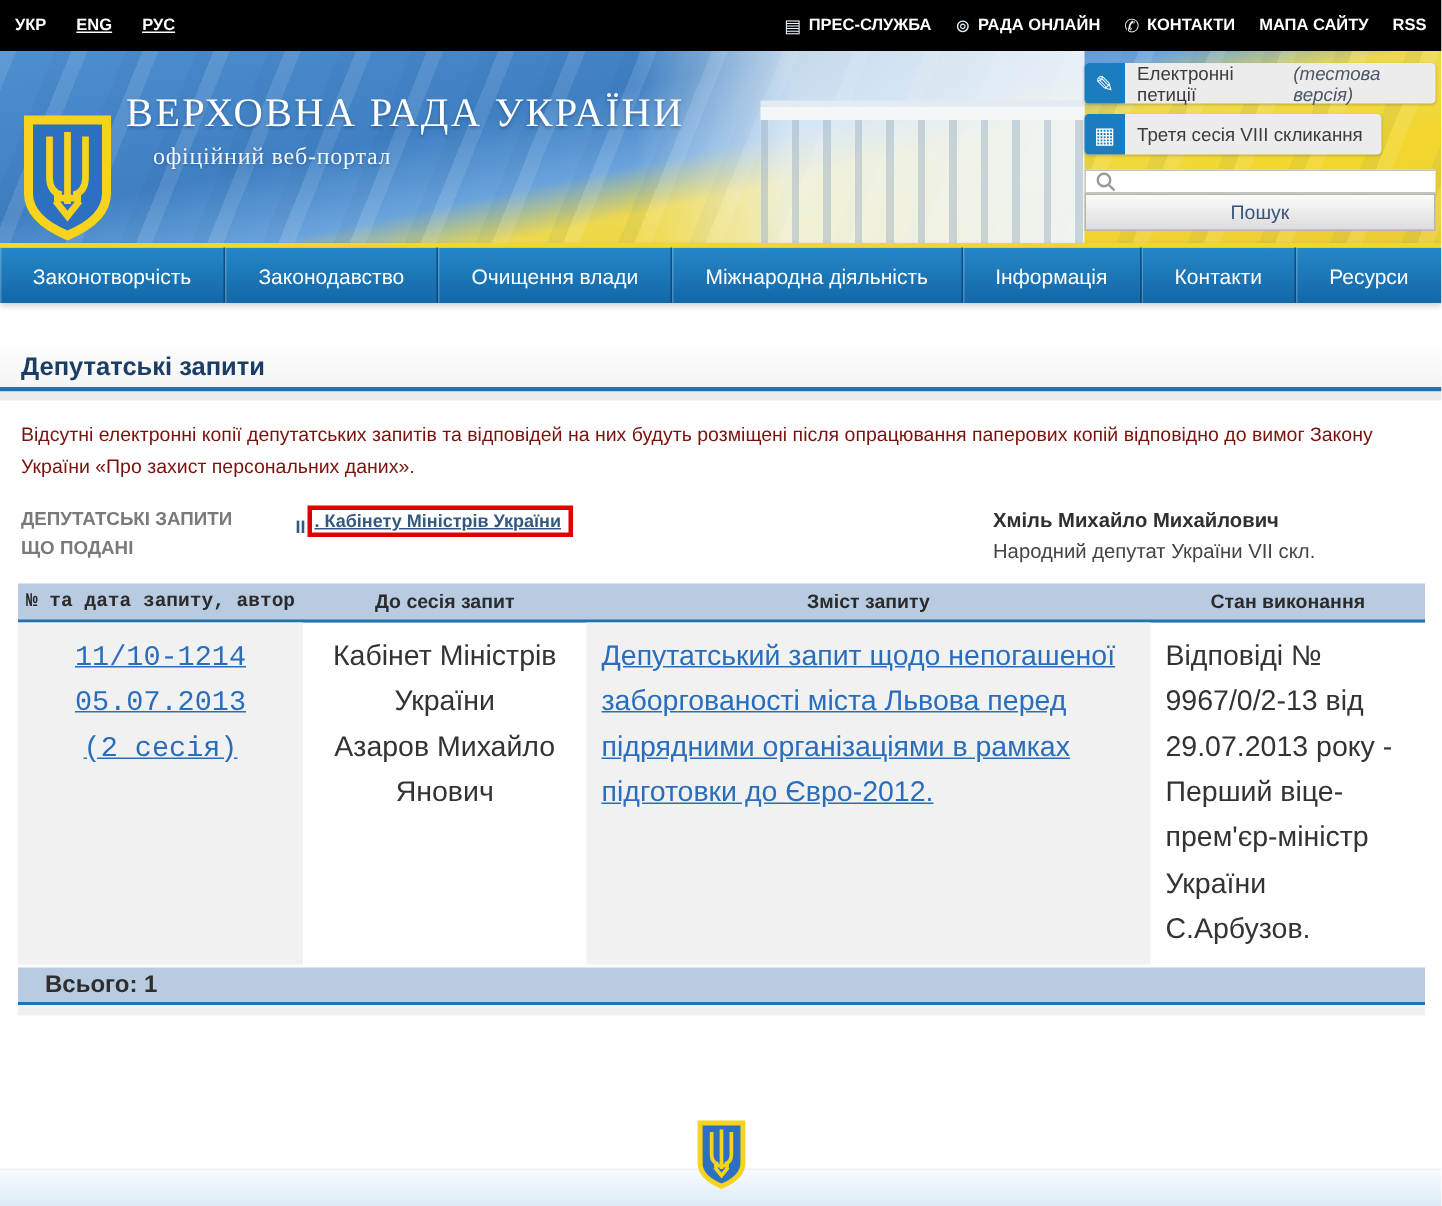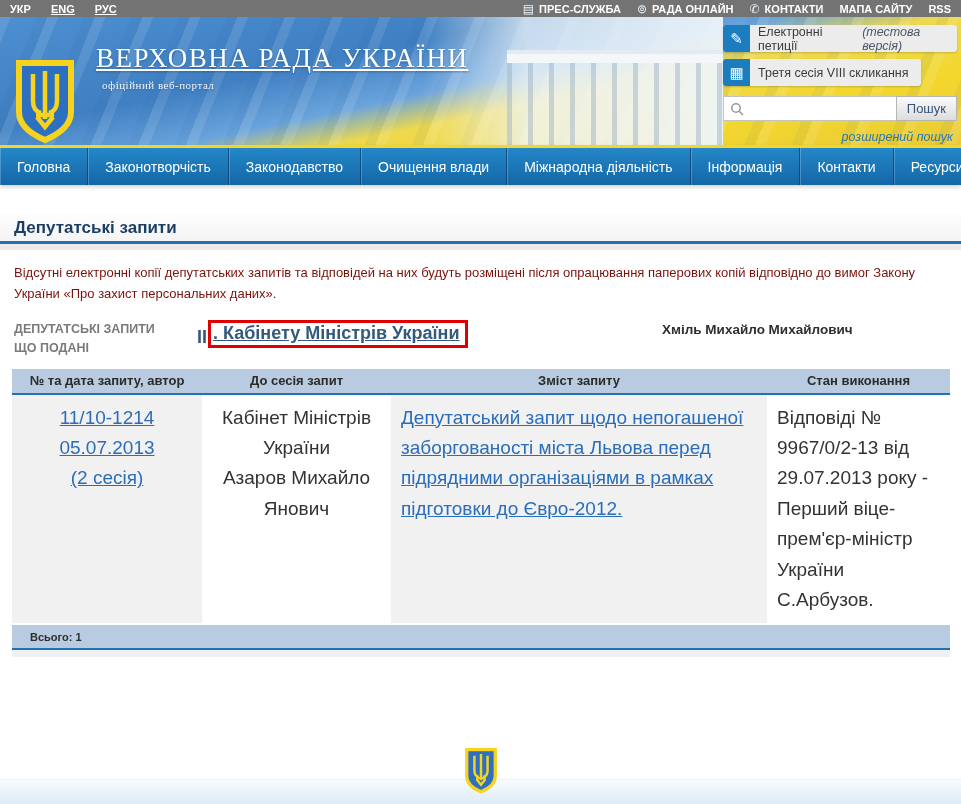--- a/index.html
+++ b/index.html
@@ -4,21 +4,21 @@
 <style>
   * { margin:0; padding:0; box-sizing:border-box; }
   html,body { width:961px; height:804px; }
   body {
     font-family:"Liberation Sans", sans-serif;
     background:#fff; color:#333; overflow:hidden; position:relative;
   }
 
   
   .topbar {
-    height:17px; background:#737373; display:flex; align-items:center;
+    height:34px; background:#000000; display:flex; align-items:center;
     justify-content:space-between; padding:0 10px; color:#fff; font-size:11px; font-weight:bold;
   }
   .topbar .langs { display:flex; gap:20px; }
   .topbar a { color:#fff; text-decoration:none; cursor:pointer; }
   .topbar .u { text-decoration:underline;text-align:center; }
   .topbar .links { display:flex; gap:16px; align-items:center; }
   .topbar .links .item { display:flex; align-items:center; gap:5px; }
   .tb-icon { font-size:12px; font-weight:normal; color:#eaf4fc; }
 
   
@@ -37,43 +37,42 @@
   }
   .building .cols {
     position:absolute; bottom:0; right:0; width:72%; height:74%;
     background:
       linear-gradient(#f4f7fa 0 10%, rgba(244,247,250,0) 10%),
       repeating-linear-gradient(90deg, rgba(168,186,203,.55) 0 5px, rgba(244,248,252,.2) 5px 21px);
     border-top:4px solid #e3eaf1;
   }
   .coat { position:absolute; left:14px; top:42px; }
   .hdr-title {
-    position:absolute; left:96px; top:26px; color:#fff;
+    position:absolute; left:84px; top:26px; color:#fff;
     font-family:"Liberation Serif", serif; font-size:27px; letter-spacing:1.5px;
     text-shadow:0 1px 2px rgba(20,60,110,.45);
-    text-decoration:underline;
   }
   .hdr-sub {
     position:absolute; left:102px; top:62px; color:#f2f7fc;
-    font-family:"Liberation Serif", serif; font-size:11px; letter-spacing:.5px;
+    font-family:"Liberation Serif", serif; font-size:16px; letter-spacing:.5px;
     text-shadow:0 1px 2px rgba(20,60,110,.4);
   }
   .widgets { position:absolute; top:8px; right:4px; width:234px; }
   .wbox {
     background:#ececec; border-radius:3px; height:27px; display:flex; align-items:center;
     margin-bottom:7px; font-size:12.5px; color:#3c3c3c; box-shadow:0 1px 2px rgba(0,0,0,.18);
     cursor:pointer;
   }
   .wbox.fit { width:max-content; padding-right:12px; }
   .wicon {
     width:27px; height:27px; border-radius:3px 0 0 3px; background:#1b7dc0; color:#fff;
     display:flex; align-items:center; justify-content:center; font-size:15px; margin-right:8px; flex:0 0 27px;
   }
   .wnote { font-style:italic; color:#4c5866; margin-left:4px; }
-  .searchrow { display:flex; margin-top:10px; }
+  .searchrow { display:flex; margin-top:10px;flex-direction:column; }
   .searchbox {
     flex:1; height:25px; background:#fff; border:1px solid #c3c3c3; border-right:none;
     display:flex; align-items:center; padding:0 6px;
   }
   .searchbox input { border:none; outline:none; width:100%; font-size:12px; background:transparent; }
   .searchbtn {
     height:25px; padding:0 10px; font-size:13px; color:#37547a;
     background:linear-gradient(#fbfbfb,#dcdcdc); border:1px solid #b5b5b5; cursor:pointer;
   }
   .advsearch {
@@ -101,45 +100,45 @@
   }
   .titlebar h1 { font-size:17px; color:#1c3e64; font-weight:bold; }
   .titlestrip { height:6px; background:#ebebeb; }
 
   .notice {
     margin:12px 14px 0 14px; color:#7a120c; font-size:13px; line-height:1.65; max-width:934px;
   }
 
   .filterrow { margin:15px 14px 0 14px; display:flex; align-items:flex-start; position:relative; }
   .seclabel { width:183px; color:#7a7a7a; font-size:12.5px; font-weight:bold; line-height:1.55; }
-  .filterbox { font-size:18px; color:#33597f; font-weight:bold; display:flex; align-items:flex-end; }
+  .filterbox { font-size:12px; color:#33597f; font-weight:bold; display:flex; align-items:flex-end; }
   .redbox {
     border:3px solid #e10000; padding:0 5px 1px 2px; margin-left:1px; display:inline-block; cursor:pointer;
   }
   .redbox a { color:#33597f; text-decoration:underline; }
   .deputy { margin-left:auto; width:285px; font-size:13.5px; line-height:1.55; }
   .deputy .nm { font-weight:bold; color:#2f2f2f; }
   .deputy .rl { color:#444; }
 
   
   .tbl { margin:10px 12px 0 12px; width:938px; }
   .thead {
     display:flex; background:#b9cbe0; border-bottom:2px solid #2472ad; height:26px; align-items:center;
   }
   .thead .th { font-size:13px; font-weight:bold; color:#2b2b2b; text-align:center; }
-  .c1 { width:190px; } .c2 { width:189px; } .c3 { width:376px; } .c4 { width:183px; }
+  .c1 { width:190px;font-family:Liberation Mono, monospace; } .c2 { width:189px; } .c3 { width:376px; } .c4 { width:183px; }
   .trow { display:flex; min-height:82px; font-size:19px; line-height:1.6; }
   .trow .td { padding:8px 10px; }
   .trow .td.alt { background:#f1f1f1; }
   .td.center { text-align:center; }
   .trow a { color:#2a6ebb; text-decoration:underline; cursor:pointer; }
   .status { color:#333; }
   .tfoot {
     margin-top:2px; background:#b9cbe0; border-bottom:2px solid #2472ad; height:25px;
-    display:flex; align-items:center; padding-left:18px; font-size:11px; font-weight:bold; color:#2e2e2e;
+    display:flex; align-items:center; padding-left:18px; font-size:16px; font-weight:bold; color:#2e2e2e;
   }
   .tfootstrip { height:7px; background:#eef1f4; }
 
   
   .footer { position:absolute; left:0; right:0; bottom:0; height:60px; }
   .footband {
     position:absolute; left:0; right:0; bottom:0; height:25px;
     background:linear-gradient(#f7fbfe, #ddebf7); border-top:1px solid #f0f0f0;
   }
   .footcoat { position:absolute; left:50%; transform:translateX(-50%); bottom:3px; }
@@ -206,21 +205,20 @@
         </svg>
         <input type="text" style="">
       </div>
       <button class="searchbtn">Пошук</button>
     </div>
     <div class="advsearch">розширений пошук</div>
   </div>
 </div>
 
 <div class="nav">
-  <div class="item">Головна</div>
   <div class="item">Законотворчість</div>
   <div class="item">Законодавство</div>
   <div class="item">Очищення влади</div>
   <div class="item">Міжнародна діяльність</div>
   <div class="item">Інформація</div>
   <div class="item">Контакти</div>
   <div class="item">Ресурси</div>
 
 </div>
 
@@ -235,20 +233,21 @@
   <div class="seclabel">
     <div>ДЕПУТАТСЬКІ ЗАПИТИ</div>
     <div>ЩО ПОДАНІ</div>
   </div>
   <div class="filterbox">
     <span>ІІ</span>
       <span class="redbox"><a>. Кабінету Міністрів України</a></span>
   </div>
   <div class="deputy">
     <div class="nm">Хміль Михайло Михайлович</div>
+    <div class="rl">Народний депутат України VII скл.</div>
   </div>
 </div>
 
 <div class="tbl">
   <div class="thead">
     <div class="th c1">№ та дата запиту, автор</div>
     <div class="th c2">До сесія запит</div>
     <div class="th c3">Зміст запиту</div>
     <div class="th c4">Стан виконання</div>
   </div>

